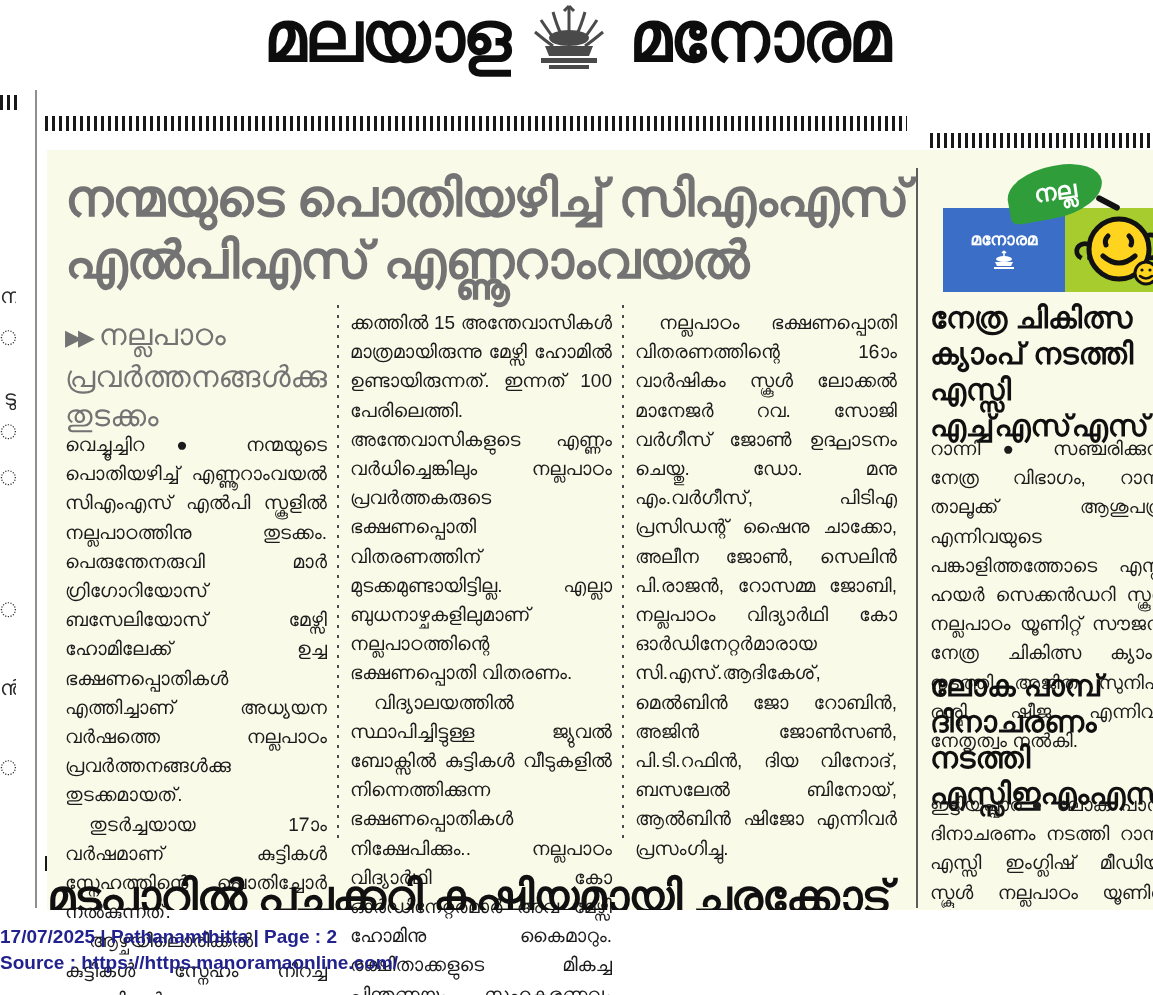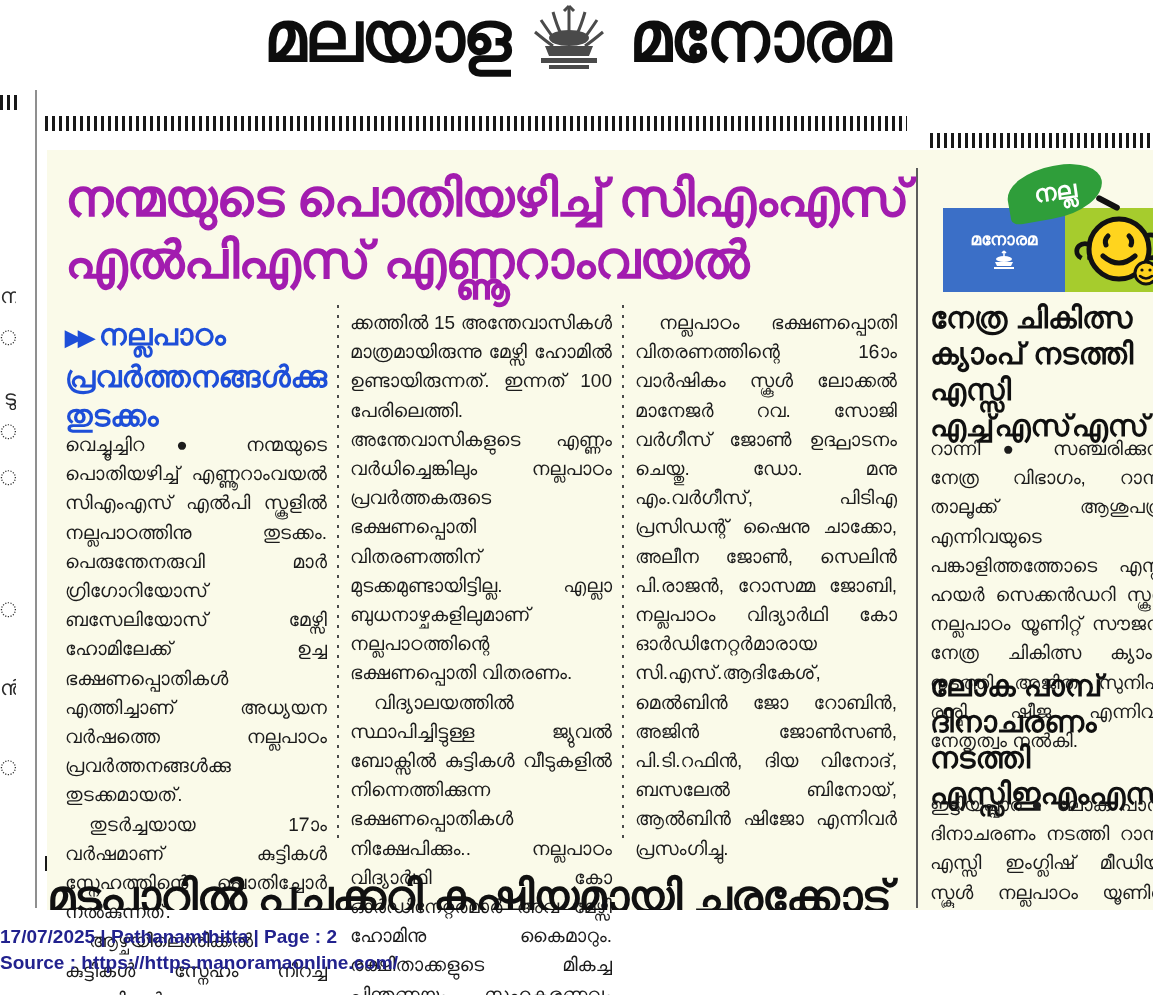--- a/index.html
+++ b/index.html
@@ -27,23 +27,23 @@
   
   .vline { position:absolute; width:2px; background:#8f8f8f; }
   .vline-dark { background:#5c5c5c; }
   
   .sheet { position:absolute; left:47px; top:150px; width:1106px; height:760px; background:#fafae9; }
   
   .edge-frag { position:absolute; left:0; width:16px; overflow:hidden;
     font-size:21px; color:#2b2b2b; text-align:right; }
   
   .main-headline { position:absolute; left:65px; width:845px;
-    font-size:52px; font-weight:bold; line-height:60px; color:#a21caf; letter-spacing:-1px; }
+    font-size:52px; font-weight:bold; line-height:60px; color:#737373; letter-spacing:-1px; }
   .subhead { position:absolute; left:65px; top:315px; width:268px;
-    font-size:30px; font-weight:bold; line-height:39px; color:#1d4ed8; }
+    font-size:30px; font-weight:normal; line-height:39px; color:#737373; }
   .subhead .marker { font-size:22px; letter-spacing:-4px; margin-right:8px; }
   .bodytext { font-size:19px; line-height:29.2px; text-align:justify; color:#1c1c1c; }
   .bodytext p.indent { text-indent:24px; }
   .dateline { font-weight:normal; }
   .col { position:absolute; }
   .colsep { position:absolute; width:2px;
     background:repeating-linear-gradient(180deg,#4a4a4a 0 3px,transparent 3px 10px); }
   
   .teaser { position:absolute; left:47px; top:871px; width:858px; height:39px; overflow:hidden; }
   .teaser-text { font-size:45px; font-weight:bold; letter-spacing:-1px; color:#101010; white-space:nowrap; }

